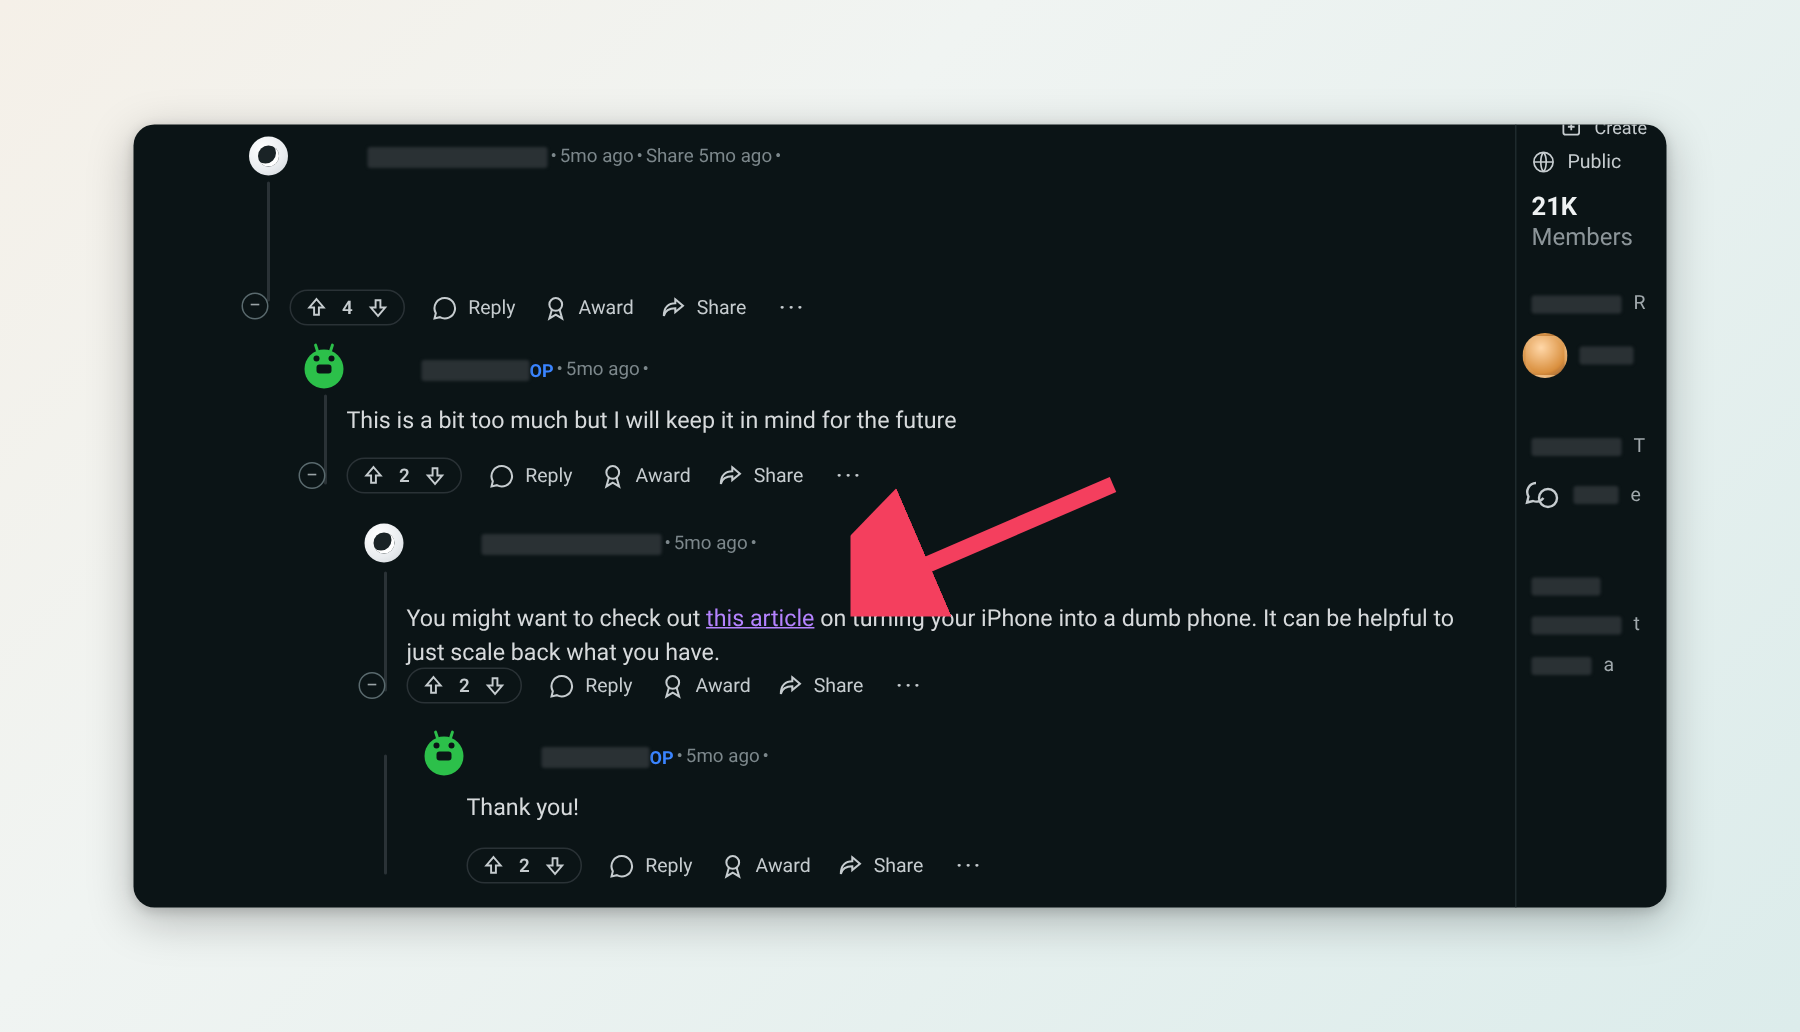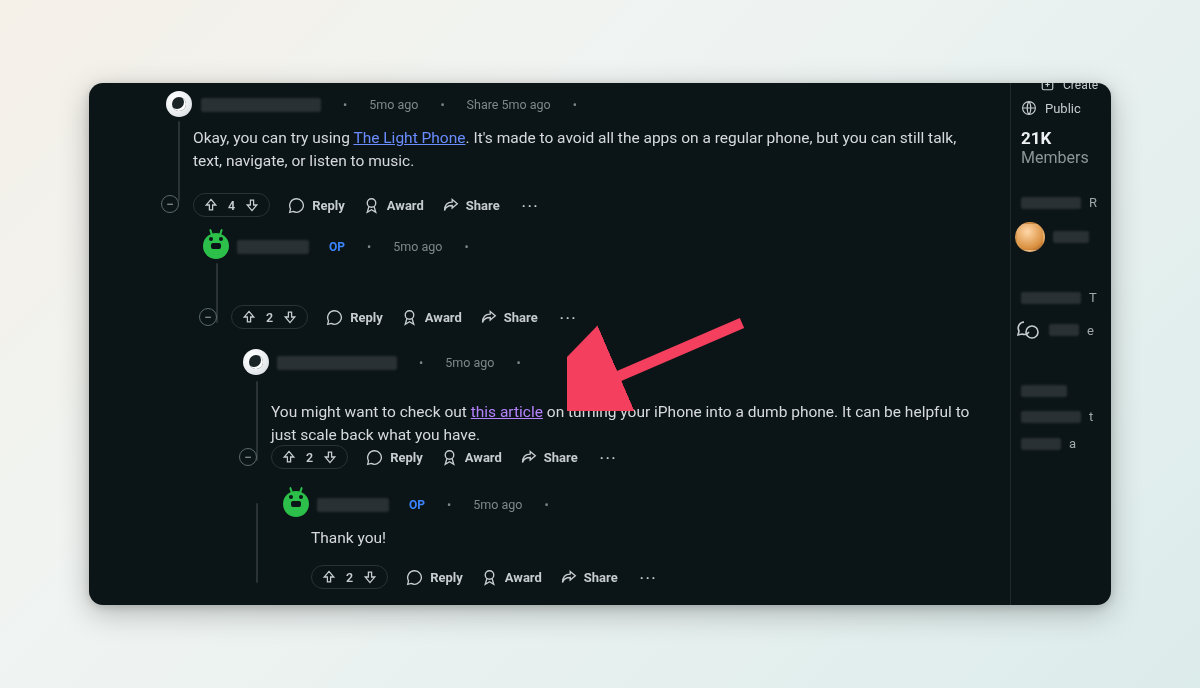--- a/index.html
+++ b/index.html
@@ -42,35 +42,35 @@
   .avatar.white { background: radial-gradient(circle at 35% 30%, #fff 0%, #e9ecef 60%, #cfd4d8 100%); }
   .avatar.white::after { content:""; position:absolute; width:14px; height:14px; border-radius:50%; background:#1a2326; top:6px; left:6px; box-shadow: inset -2px -2px 0 #fff; }
   .avatar.green { background: #2cc04a; }
   .avatar.green::before { content:""; position:absolute; width:10px; height:6px; background:#0b1416; top:10px; left:8px; border-radius:2px; }
   .avatar.green::after { content:""; position:absolute; width:4px; height:4px; background:#0b1416; border-radius:50%; top:4px; left:6px; box-shadow: 10px 0 0 #0b1416; }
   .avatar.green .ant { position:absolute; width:2px; height:6px; background:#2cc04a; top:-4px; border-radius:2px; }
   .avatar.green .ant.l { left:7px; transform:rotate(-18deg);}
   .avatar.green .ant.r { left:17px; transform:rotate(18deg);}
 
   
-  .chead { position:absolute; display:flex; align-items:flex-end; gap:20px; font-size:12.5px; color:#7c878b; }
+  .chead { position:absolute; display:flex; align-items:flex-end; gap:0; font-size:12.5px; color:#7c878b;margin-left:44px; }
   .uph { width: 120px; height: 14px; background: #2a3134; border-radius: 2px; filter: blur(1.2px); }
   .uph.sm { width: 72px; }
   .opb { color:#3a84ff; font-weight:700; font-size:12px; }
   .dot::before { content:"•"; margin:0 2px; }
   .body { position:absolute; font-size:15.5px; color:#d7dadc; line-height:1.5; }
   .link { color:#6a8cff; text-decoration: underline; cursor:pointer; }
   .link.visited { color:#b583ff; }
 
   
   .actions { position:absolute; display:flex; align-items:center; gap:18px; color:#c6cccf; font-size:13px; }
   .votepill { display:flex; align-items:center; gap:9px; border:1px solid #2a3236; border-radius:18px; padding:3px 9px; }
   .votepill svg { display:block; }
   .score { font-weight:600; font-size:12.5px; }
-  .abtn { display:flex; align-items:center; gap:7px; cursor:pointer; font-weight:700; font-size:13px; }
+  .abtn { display:flex; align-items:center; gap:7px; cursor:pointer; font-weight:400; font-size:13px; }
   .abtn svg { display:block; }
   .more { letter-spacing:2px; font-weight:700; cursor:pointer; padding:0 4px; }
 
   
   .srow { display:flex; align-items:center; gap:8px; color:#c6cccf; font-size:13px; padding:4px 8px 4px 10px; }
   .globe { width:16px; height:16px; }
   .mcount { font-size:17px; font-weight:700; color:#eef1f2; padding: 8px 0 0 10px; }
   .mlabel { font-size:16px; color:#8c9599; padding: 0 0 0 10px; }
   .sitem { display:flex; align-items:center; gap:8px; padding:6px 4px 6px 10px; }
   .sph { height:12px; background:#2a3134; border-radius:2px; filter: blur(1px); flex:0 0 auto; }
@@ -96,23 +96,20 @@
 
     <div class="avatar white" style="left:77px; top:8px;"></div>
     <div class="chead" style="left:112px; top:14px;">
       <span class="uph"></span>
       <span class="dot"></span>
       <span>5mo ago</span>
       <span class="dot"></span>
       <span>Share 5mo ago</span>
       <span class="dot"></span>
     </div>
-    <div class="body" style="left:104px; top:44px; width:780px;">
-      <span>Okay, you can try using </span><a class="link">The Light Phone</a><span>. It's made to avoid all the apps on a regular phone, but you can still talk, text, navigate, or listen to music.</span>
-    </div>
     <div class="coll" style="left:72px; top:112px;">−</div>
     <div class="actions" style="left:104px; top:110px;">
       <span class="votepill">
         <span>
             <svg width="16" height="16" viewBox="0 0 20 20" fill="none" stroke="#c6cccf" stroke-width="1.6">
               <path d="M10 3l6 7h-4v6H8v-6H4l6-7z"></path>
             </svg>
           </span>
         <span class="score">4</span>
         <span>
@@ -147,20 +144,21 @@
         <span class="ant l"></span>
         <span class="ant r"></span>
       </div>
     <div class="chead" style="left:148px; top:156px;">
       <span class="uph sm"></span>
       <span class="opb">OP</span>
       <span class="dot"></span>
       <span>5mo ago</span>
       <span class="dot"></span>
     </div>
+    <div class="body" style="left:142px; top:186px; width:740px;">This is a bit too much but I will keep it in mind for the future</div>
     <div class="coll" style="left:110px; top:225px;">−</div>
     <div class="actions" style="left:142px; top:222px;">
       <span class="votepill">
         <span>
             <svg width="16" height="16" viewBox="0 0 20 20" fill="none" stroke="#c6cccf" stroke-width="1.6">
               <path d="M10 3l6 7h-4v6H8v-6H4l6-7z"></path>
             </svg>
           </span>
         <span class="score">2</span>
         <span>

